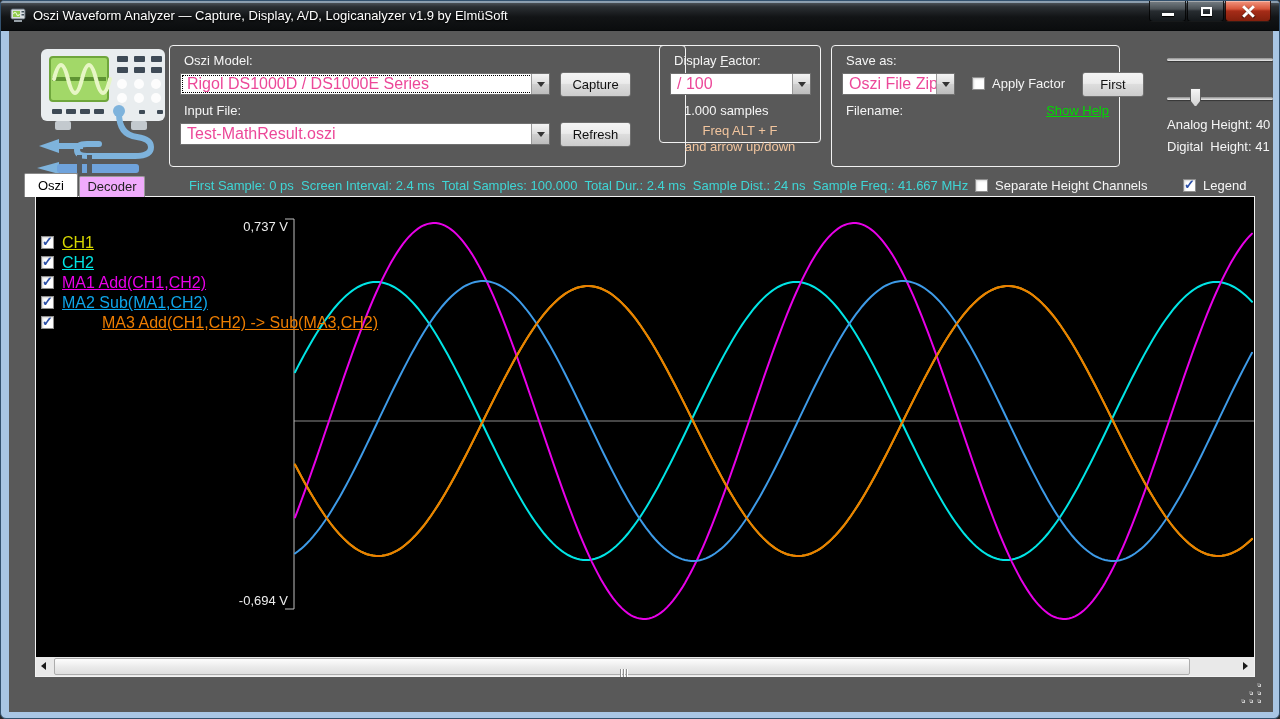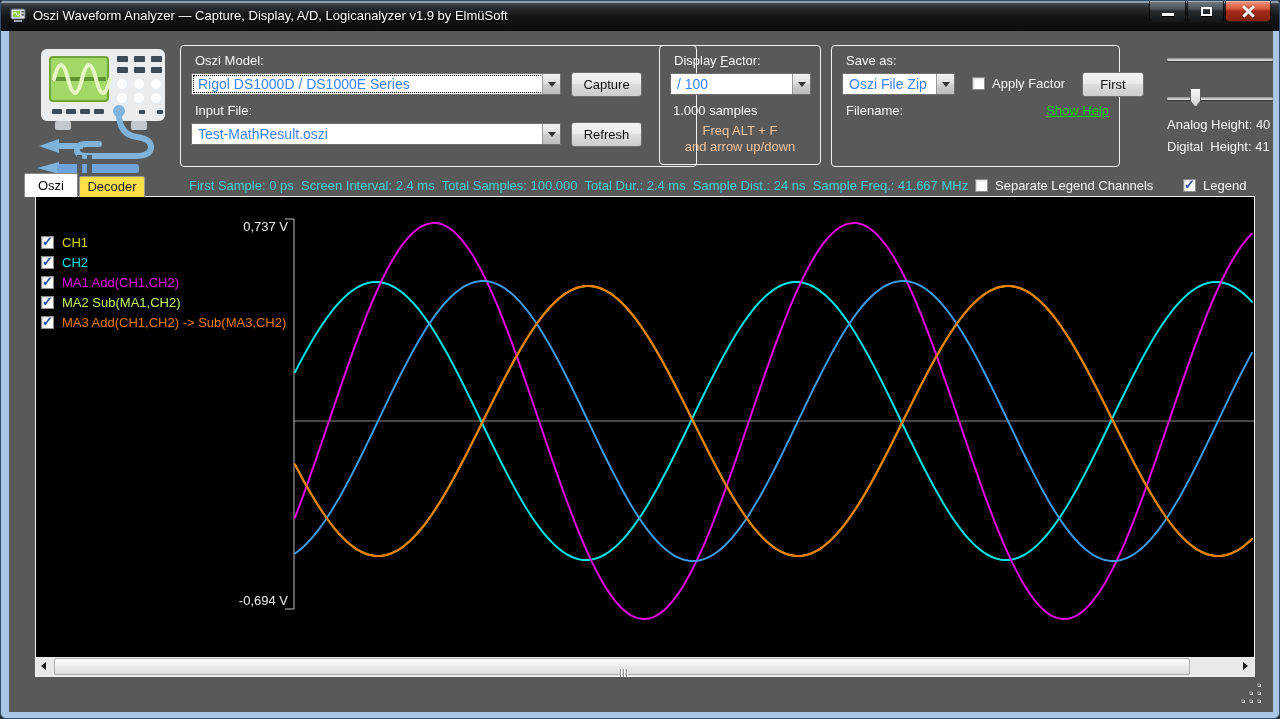--- a/index.html
+++ b/index.html
@@ -52,21 +52,21 @@
     background:#595959; overflow:hidden;
   }
 
   .grp {
     position:absolute; border:1px solid #F2F2F2; border-radius:4px;
   }
   .lbl { position:absolute; color:#FposF; color:#F5F5F5; font-size:13px; white-space:pre; }
 
   
   .combo { position:absolute; height:22px; background:#fff; border:1px solid #707070; }
-  .combo-text { position:absolute; left:6px; top:0; line-height:20px; font-size:14px; color:#3b82f6; white-space:nowrap; }
+  .combo-text { position:absolute; left:6px; top:0; line-height:20px; font-size:16px; color:#ec4899; white-space:nowrap; }
   .combo-btn { position:absolute; right:0; top:0; width:18px; height:100%;
     background:linear-gradient(180deg,#F4F4F4,#DCDCDC 50%,#CFCFCF 50%,#BDBDBD);
     border-left:1px solid #999; }
   .combo-arrow { position:absolute; left:5px; top:8px; width:0; height:0;
     border-left:4px solid transparent; border-right:4px solid transparent; border-top:5px solid #333; }
   .combo.focused { outline:1px dotted #000; outline-offset:-3px; }
 
   
   .btn { position:absolute; height:25px;
     background:linear-gradient(180deg,#F4F4F4,#EBEBEB 45%,#DDDDDD 50%,#CCCCCC);
@@ -90,35 +90,35 @@
     background:linear-gradient(180deg,#8F8F8F,#EDEDED); box-shadow:0 1px 1px rgba(0,0,0,.4); }
   .slider-thumb { position:absolute; width:11px; height:19px;
     background:linear-gradient(180deg,#F6F6F6,#D2D2D2);
     border:1px solid #5F5F5F;
     clip-path: polygon(0 0, 100% 0, 100% 62%, 50% 100%, 0 62%); }
 
   
   .tab { position:absolute; font-size:13px; text-align:center; }
   .tab.active { background:#fff; color:#000; border:1px solid #8A8A8A; border-bottom:none;
     border-radius:2px 2px 0 0; z-index:3; line-height:24px; }
-  .tab.inactive { background:#fde047; color:#222; border:1px solid #9A9A9A; border-bottom:none;
+  .tab.inactive { background:#f0abfc; color:#222; border:1px solid #9A9A9A; border-bottom:none;
     border-radius:2px 2px 0 0; line-height:20px; z-index:2; }
   .statusline { position:absolute; color:#3FD6D6; font-size:13px; white-space:pre; }
   .cb-label { position:absolute; color:#F5F5F5; font-size:13px; white-space:nowrap; }
 
   
   .tabpanel { position:absolute; left:26px; top:165px; width:1220px; height:481px;
     background:#000; border:1px solid #F2F2F2; z-index:1; }
   .chart-svg { position:absolute; left:0; top:0; }
   svg text { font-family:"Liberation Sans",sans-serif; }
 
   .chart-legend { position:absolute; left:5px; top:36px; }
   .legend-row { position:relative; height:20px; white-space:nowrap; }
   .legend-cb { position:relative; display:inline-block; vertical-align:middle; margin-right:8px; }
-  .legend-label { font-size:13px; vertical-align:middle; }
+  .legend-label { font-size:16px; vertical-align:middle;text-decoration:underline; }
 
   
   .hscroll { position:absolute; left:0; bottom:0; width:1218px; height:19px; background:#E9E9E9; }
   .scroll-arrow { position:absolute; top:0; width:17px; height:19px; background:#E9E9E9; }
   .scroll-arrow .tri-left { position:absolute; left:5px; top:5px; width:0; height:0;
     border-top:4px solid transparent; border-bottom:4px solid transparent; border-right:5px solid #1A1A1A; }
   .scroll-arrow .tri-right { position:absolute; left:6px; top:5px; width:0; height:0;
     border-top:4px solid transparent; border-bottom:4px solid transparent; border-left:5px solid #1A1A1A; }
   .scroll-thumb { position:absolute; left:18px; top:1px; width:1136px; height:17px;
     background:linear-gradient(180deg,#FDFDFD,#EAEAEA 55%,#DEDEDE);
@@ -193,48 +193,48 @@
       <circle cx="100" cy="68" r="6" fill="#7EB3DC"></circle>
       <path d="M100 70 q0 22 18 24 q14 2 14 10 q0 9 -16 9 L68 113 q-10 0 -10 -6 q0 -6 10 -6 l12 0" fill="none" stroke="#7EB3DC" stroke-width="6" stroke-linecap="round"></path>
       <polygon points="18,125 40,119 40,131" fill="#7EB3DC"></polygon>
       <rect x="38" y="121" width="82" height="9" rx="3" fill="#6FA3DC"></rect>
       <rect x="58" y="112" width="5" height="20" fill="#555B61"></rect>
       <rect x="68" y="112" width="5" height="20" fill="#555B61"></rect>
       <polygon points="20,103 40,96 40,110" fill="#7EB3DC"></polygon>
       <rect x="38" y="100" width="26" height="6" fill="#7EB3DC"></rect>
     </svg>
 
-    <div class="grp" style="left:171px;top:14px;width:517px;height:122px">
+    <div class="grp" style="left:160px;top:14px;width:517px;height:122px">
       <div class="lbl" style="left:14px;top:7px">Oszi Model:</div>
       <div class="combo focused" style="left:10px;top:27px;width:370px">
         <span class="combo-text">Rigol DS1000D / DS1000E Series</span>
         <span class="combo-btn">
             <span class="combo-arrow"></span>
           </span>
       </div>
       <div class="btn" style="left:390px;top:26px;width:71px">Capture</div>
       <div class="lbl" style="left:14px;top:57px">Input File:</div>
       <div class="combo" style="left:10px;top:77px;width:370px">
         <span class="combo-text">Test-MathResult.oszi</span>
         <span class="combo-btn">
             <span class="combo-arrow"></span>
           </span>
       </div>
       <div class="btn" style="left:390px;top:76px;width:71px">Refresh</div>
     </div>
 
-    <div class="grp" style="left:650px;top:14px;width:162px;height:120px">
+    <div class="grp" style="left:650px;top:14px;width:162px;height:98px">
       <div class="lbl" style="left:14px;top:7px"><span>Display </span><span style="text-decoration:underline">F</span><span>actor:</span></div>
       <div class="combo" style="left:10px;top:27px;width:141px">
         <span class="combo-text">/ 100</span>
         <span class="combo-btn">
             <span class="combo-arrow"></span>
           </span>
       </div>
-      <div class="lbl" style="left:13px;top:57px">1.000 samples</div>
+      <div class="lbl" style="left:24px;top:57px">1.000 samples</div>
       <div class="hint" style="top:77px">Freq ALT + F</div>
       <div class="hint" style="top:93px">and arrow up/down</div>
     </div>
 
     <div class="grp" style="left:822px;top:14px;width:289px;height:122px">
       <div class="lbl" style="left:14px;top:7px">Save as:</div>
       <div class="combo" style="left:10px;top:27px;width:113px">
         <span class="combo-text">Oszi File Zip</span>
         <span class="combo-btn">
             <span class="combo-arrow"></span>
@@ -250,21 +250,21 @@
     <div class="slider-track" style="left:1158px;top:27px;width:106px"></div>
     <div class="slider-track" style="left:1158px;top:66px;width:106px"></div>
     <div class="slider-thumb" style="left:1181px;top:57px"></div>
     <div class="lbl" style="left:1158px;top:86px">Analog Height: 40</div>
     <div class="lbl" style="left:1158px;top:108px">Digital  Height: 41</div>
 
     <div class="tab active" style="left:15px;top:142px;width:54px;height:24px">Oszi</div>
     <div class="tab inactive" style="left:70px;top:145px;width:66px;height:21px">Decoder</div>
     <div class="statusline" style="left:180px;top:147px">First Sample: 0 ps  Screen Interval: 2.4 ms  Total Samples: 100.000  Total Dur.: 2.4 ms  Sample Dist.: 24 ns  Sample Freq.: 41.667 MHz</div>
     <span class="win-checkbox" style="left:966px;top:148px"></span>
-    <div class="cb-label" style="left:986px;top:147px">Separate Legend Channels</div>
+    <div class="cb-label" style="left:986px;top:147px">Separate Height Channels</div>
     <span class="win-checkbox checked" style="left:1174px;top:148px"></span>
     <div class="cb-label" style="left:1194px;top:147px">Legend</div>
 
     <div class="tabpanel">
       <svg id="wave-svg" class="chart-svg" width="1218" height="460" viewBox="0 0 1218 460">
         <line x1="258" y1="224" x2="1218" y2="224" stroke="#8C8C8C" stroke-width="1"></line>
         <line x1="258" y1="22" x2="258" y2="412" stroke="#BFBFBF" stroke-width="1"></line>
         <line x1="249" y1="22" x2="258" y2="22" stroke="#BFBFBF" stroke-width="1"></line>
         <line x1="249" y1="412" x2="258" y2="412" stroke="#BFBFBF" stroke-width="1"></line>
         <text x="252" y="34" text-anchor="end" font-size="13" fill="#EDEDED">0,737 V</text>
@@ -274,22 +274,22 @@
             <polyline points="259,175.2 262,169.4 265,163.7 268,158.1 271,152.7 274,147.4 277,142.3 280,137.3 283,132.5 286,127.9 289,123.5 292,119.3 295,115.3 298,111.5 301,108.0 304,104.7 307,101.6 310,98.8 313,96.2 316,93.9 319,91.8 322,90.0 325,88.5 328,87.2 331,86.3 334,85.6 337,85.1 340,85.0 343,85.1 346,85.6 349,86.3 352,87.2 355,88.5 358,90.0 361,91.8 364,93.9 367,96.2 370,98.8 373,101.6 376,104.7 379,108.0 382,111.5 385,115.3 388,119.3 391,123.5 394,127.9 397,132.5 400,137.3 403,142.3 406,147.4 409,152.7 412,158.1 415,163.7 418,169.4 421,175.2 424,181.0 427,187.0 430,193.1 433,199.2 436,205.3 439,211.5 442,217.8 445,224.0 448,230.2 451,236.5 454,242.7 457,248.8 460,254.9 463,261.0 466,267.0 469,272.8 472,278.6 475,284.3 478,289.9 481,295.3 484,300.6 487,305.7 490,310.7 493,315.5 496,320.1 499,324.5 502,328.7 505,332.7 508,336.5 511,340.0 514,343.3 517,346.4 520,349.2 523,351.8 526,354.1 529,356.2 532,358.0 535,359.5 538,360.8 541,361.7 544,362.4 547,362.9 550,363.0 553,362.9 556,362.4 559,361.7 562,360.8 565,359.5 568,358.0 571,356.2 574,354.1 577,351.8 580,349.2 583,346.4 586,343.3 589,340.0 592,336.5 595,332.7 598,328.7 601,324.5 604,320.1 607,315.5 610,310.7 613,305.7 616,300.6 619,295.3 622,289.9 625,284.3 628,278.6 631,272.8 634,267.0 637,261.0 640,254.9 643,248.8 646,242.7 649,236.5 652,230.2 655,224.0 658,217.8 661,211.5 664,205.3 667,199.2 670,193.1 673,187.0 676,181.0 679,175.2 682,169.4 685,163.7 688,158.1 691,152.7 694,147.4 697,142.3 700,137.3 703,132.5 706,127.9 709,123.5 712,119.3 715,115.3 718,111.5 721,108.0 724,104.7 727,101.6 730,98.8 733,96.2 736,93.9 739,91.8 742,90.0 745,88.5 748,87.2 751,86.3 754,85.6 757,85.1 760,85.0 763,85.1 766,85.6 769,86.3 772,87.2 775,88.5 778,90.0 781,91.8 784,93.9 787,96.2 790,98.8 793,101.6 796,104.7 799,108.0 802,111.5 805,115.3 808,119.3 811,123.5 814,127.9 817,132.5 820,137.3 823,142.3 826,147.4 829,152.7 832,158.1 835,163.7 838,169.4 841,175.2 844,181.0 847,187.0 850,193.1 853,199.2 856,205.3 859,211.5 862,217.8 865,224.0 868,230.2 871,236.5 874,242.7 877,248.8 880,254.9 883,261.0 886,267.0 889,272.8 892,278.6 895,284.3 898,289.9 901,295.3 904,300.6 907,305.7 910,310.7 913,315.5 916,320.1 919,324.5 922,328.7 925,332.7 928,336.5 931,340.0 934,343.3 937,346.4 940,349.2 943,351.8 946,354.1 949,356.2 952,358.0 955,359.5 958,360.8 961,361.7 964,362.4 967,362.9 970,363.0 973,362.9 976,362.4 979,361.7 982,360.8 985,359.5 988,358.0 991,356.2 994,354.1 997,351.8 1000,349.2 1003,346.4 1006,343.3 1009,340.0 1012,336.5 1015,332.7 1018,328.7 1021,324.5 1024,320.1 1027,315.5 1030,310.7 1033,305.7 1036,300.6 1039,295.3 1042,289.9 1045,284.3 1048,278.6 1051,272.8 1054,267.0 1057,261.0 1060,254.9 1063,248.8 1066,242.7 1069,236.5 1072,230.2 1075,224.0 1078,217.8 1081,211.5 1084,205.3 1087,199.2 1090,193.1 1093,187.0 1096,181.0 1099,175.2 1102,169.4 1105,163.7 1108,158.1 1111,152.7 1114,147.4 1117,142.3 1120,137.3 1123,132.5 1126,127.9 1129,123.5 1132,119.3 1135,115.3 1138,111.5 1141,108.0 1144,104.7 1147,101.6 1150,98.8 1153,96.2 1156,93.9 1159,91.8 1162,90.0 1165,88.5 1168,87.2 1171,86.3 1174,85.6 1177,85.1 1180,85.0 1183,85.1 1186,85.6 1189,86.3 1192,87.2 1195,88.5 1198,90.0 1201,91.8 1204,93.9 1207,96.2 1210,98.8 1213,101.6 1216,104.7" fill="none" stroke="#00E5E5" stroke-width="2" stroke-linecap="round"></polyline>
             <polyline points="259,320.4 262,312.6 265,304.5 268,296.3 271,288.0 274,279.5 277,270.9 280,262.3 283,253.5 286,244.7 289,235.8 292,227.0 295,218.1 298,209.2 301,200.4 304,191.6 307,182.8 310,174.2 313,165.6 316,157.2 319,148.9 322,140.8 325,132.8 328,125.0 331,117.4 334,110.0 337,102.9 340,96.0 343,89.3 346,82.9 349,76.9 352,71.1 355,65.6 358,60.4 361,55.6 364,51.1 367,46.9 370,43.1 373,39.7 376,36.6 379,33.9 382,31.6 385,29.7 388,28.2 391,27.1 394,26.4 397,26.0 400,26.1 403,26.6 406,27.4 409,28.7 412,30.3 415,32.4 418,34.8 421,37.6 424,40.8 427,44.3 430,48.3 433,52.5 436,57.1 439,62.1 442,67.4 445,73.0 448,78.9 451,85.0 454,91.5 457,98.2 460,105.2 463,112.5 466,119.9 469,127.6 472,135.4 475,143.5 478,151.7 481,160.0 484,168.5 487,177.1 490,185.7 493,194.5 496,203.3 499,212.2 502,221.0 505,229.9 508,238.8 511,247.6 514,256.4 517,265.2 520,273.8 523,282.4 526,290.8 529,299.1 532,307.2 535,315.2 538,323.0 541,330.6 544,338.0 547,345.1 550,352.0 553,358.7 556,365.1 559,371.1 562,376.9 565,382.4 568,387.6 571,392.4 574,396.9 577,401.1 580,404.9 583,408.3 586,411.4 589,414.1 592,416.4 595,418.3 598,419.8 601,420.9 604,421.6 607,422.0 610,421.9 613,421.4 616,420.6 619,419.3 622,417.7 625,415.6 628,413.2 631,410.4 634,407.2 637,403.7 640,399.7 643,395.5 646,390.9 649,385.9 652,380.6 655,375.0 658,369.1 661,363.0 664,356.5 667,349.8 670,342.8 673,335.5 676,328.1 679,320.4 682,312.6 685,304.5 688,296.3 691,288.0 694,279.5 697,270.9 700,262.3 703,253.5 706,244.7 709,235.8 712,227.0 715,218.1 718,209.2 721,200.4 724,191.6 727,182.8 730,174.2 733,165.6 736,157.2 739,148.9 742,140.8 745,132.8 748,125.0 751,117.4 754,110.0 757,102.9 760,96.0 763,89.3 766,82.9 769,76.9 772,71.1 775,65.6 778,60.4 781,55.6 784,51.1 787,46.9 790,43.1 793,39.7 796,36.6 799,33.9 802,31.6 805,29.7 808,28.2 811,27.1 814,26.4 817,26.0 820,26.1 823,26.6 826,27.4 829,28.7 832,30.3 835,32.4 838,34.8 841,37.6 844,40.8 847,44.3 850,48.3 853,52.5 856,57.1 859,62.1 862,67.4 865,73.0 868,78.9 871,85.0 874,91.5 877,98.2 880,105.2 883,112.5 886,119.9 889,127.6 892,135.4 895,143.5 898,151.7 901,160.0 904,168.5 907,177.1 910,185.7 913,194.5 916,203.3 919,212.2 922,221.0 925,229.9 928,238.8 931,247.6 934,256.4 937,265.2 940,273.8 943,282.4 946,290.8 949,299.1 952,307.2 955,315.2 958,323.0 961,330.6 964,338.0 967,345.1 970,352.0 973,358.7 976,365.1 979,371.1 982,376.9 985,382.4 988,387.6 991,392.4 994,396.9 997,401.1 1000,404.9 1003,408.3 1006,411.4 1009,414.1 1012,416.4 1015,418.3 1018,419.8 1021,420.9 1024,421.6 1027,422.0 1030,421.9 1033,421.4 1036,420.6 1039,419.3 1042,417.7 1045,415.6 1048,413.2 1051,410.4 1054,407.2 1057,403.7 1060,399.7 1063,395.5 1066,390.9 1069,385.9 1072,380.6 1075,375.0 1078,369.1 1081,363.0 1084,356.5 1087,349.8 1090,342.8 1093,335.5 1096,328.1 1099,320.4 1102,312.6 1105,304.5 1108,296.3 1111,288.0 1114,279.5 1117,270.9 1120,262.3 1123,253.5 1126,244.7 1129,235.8 1132,227.0 1135,218.1 1138,209.2 1141,200.4 1144,191.6 1147,182.8 1150,174.2 1153,165.6 1156,157.2 1159,148.9 1162,140.8 1165,132.8 1168,125.0 1171,117.4 1174,110.0 1177,102.9 1180,96.0 1183,89.3 1186,82.9 1189,76.9 1192,71.1 1195,65.6 1198,60.4 1201,55.6 1204,51.1 1207,46.9 1210,43.1 1213,39.7 1216,36.6" fill="none" stroke="#E800E8" stroke-width="2" stroke-linecap="round"></polyline>
             <polyline points="259,356.5 262,354.3 265,351.9 268,349.2 271,346.3 274,343.1 277,339.7 280,336.0 283,332.1 286,328.0 289,323.7 292,319.2 295,314.5 298,309.6 301,304.6 304,299.4 307,294.0 310,288.5 313,282.9 316,277.1 319,271.2 322,265.3 325,259.2 328,253.1 331,246.9 334,240.7 337,234.5 340,228.2 343,221.9 346,215.6 349,209.4 352,203.1 355,196.9 358,190.8 361,184.7 364,178.8 367,172.9 370,167.1 373,161.4 376,155.8 379,150.4 382,145.1 385,140.0 388,135.1 391,130.3 394,125.7 397,121.4 400,117.2 403,113.3 406,109.5 409,106.0 412,102.8 415,99.7 418,97.0 421,94.5 424,92.2 427,90.2 430,88.5 433,87.1 436,85.9 439,85.0 442,84.4 445,84.1 448,84.0 451,84.3 454,84.8 457,85.6 460,86.6 463,88.0 466,89.6 469,91.5 472,93.7 475,96.1 478,98.8 481,101.7 484,104.9 487,108.3 490,112.0 493,115.9 496,120.0 499,124.3 502,128.8 505,133.5 508,138.4 511,143.4 514,148.6 517,154.0 520,159.5 523,165.1 526,170.9 529,176.8 532,182.7 535,188.8 538,194.9 541,201.1 544,207.3 547,213.5 550,219.8 553,226.1 556,232.4 559,238.6 562,244.9 565,251.1 568,257.2 571,263.3 574,269.2 577,275.1 580,280.9 583,286.6 586,292.2 589,297.6 592,302.9 595,308.0 598,312.9 601,317.7 604,322.3 607,326.6 610,330.8 613,334.7 616,338.5 619,342.0 622,345.2 625,348.3 628,351.0 631,353.5 634,355.8 637,357.8 640,359.5 643,360.9 646,362.1 649,363.0 652,363.6 655,363.9 658,364.0 661,363.7 664,363.2 667,362.4 670,361.4 673,360.0 676,358.4 679,356.5 682,354.3 685,351.9 688,349.2 691,346.3 694,343.1 697,339.7 700,336.0 703,332.1 706,328.0 709,323.7 712,319.2 715,314.5 718,309.6 721,304.6 724,299.4 727,294.0 730,288.5 733,282.9 736,277.1 739,271.2 742,265.3 745,259.2 748,253.1 751,246.9 754,240.7 757,234.5 760,228.2 763,221.9 766,215.6 769,209.4 772,203.1 775,196.9 778,190.8 781,184.7 784,178.8 787,172.9 790,167.1 793,161.4 796,155.8 799,150.4 802,145.1 805,140.0 808,135.1 811,130.3 814,125.7 817,121.4 820,117.2 823,113.3 826,109.5 829,106.0 832,102.8 835,99.7 838,97.0 841,94.5 844,92.2 847,90.2 850,88.5 853,87.1 856,85.9 859,85.0 862,84.4 865,84.1 868,84.0 871,84.3 874,84.8 877,85.6 880,86.6 883,88.0 886,89.6 889,91.5 892,93.7 895,96.1 898,98.8 901,101.7 904,104.9 907,108.3 910,112.0 913,115.9 916,120.0 919,124.3 922,128.8 925,133.5 928,138.4 931,143.4 934,148.6 937,154.0 940,159.5 943,165.1 946,170.9 949,176.8 952,182.7 955,188.8 958,194.9 961,201.1 964,207.3 967,213.5 970,219.8 973,226.1 976,232.4 979,238.6 982,244.9 985,251.1 988,257.2 991,263.3 994,269.2 997,275.1 1000,280.9 1003,286.6 1006,292.2 1009,297.6 1012,302.9 1015,308.0 1018,312.9 1021,317.7 1024,322.3 1027,326.6 1030,330.8 1033,334.7 1036,338.5 1039,342.0 1042,345.2 1045,348.3 1048,351.0 1051,353.5 1054,355.8 1057,357.8 1060,359.5 1063,360.9 1066,362.1 1069,363.0 1072,363.6 1075,363.9 1078,364.0 1081,363.7 1084,363.2 1087,362.4 1090,361.4 1093,360.0 1096,358.4 1099,356.5 1102,354.3 1105,351.9 1108,349.2 1111,346.3 1114,343.1 1117,339.7 1120,336.0 1123,332.1 1126,328.0 1129,323.7 1132,319.2 1135,314.5 1138,309.6 1141,304.6 1144,299.4 1147,294.0 1150,288.5 1153,282.9 1156,277.1 1159,271.2 1162,265.3 1165,259.2 1168,253.1 1171,246.9 1174,240.7 1177,234.5 1180,228.2 1183,221.9 1186,215.6 1189,209.4 1192,203.1 1195,196.9 1198,190.8 1201,184.7 1204,178.8 1207,172.9 1210,167.1 1213,161.4 1216,155.8" fill="none" stroke="#3E9BE8" stroke-width="2" stroke-linecap="round"></polyline>
             <polyline points="259,267.6 262,273.3 265,278.9 268,284.4 271,289.7 274,295.0 277,300.0 280,305.0 283,309.7 286,314.3 289,318.7 292,323.0 295,327.0 298,330.8 301,334.4 304,337.8 307,340.9 310,343.8 313,346.5 316,348.9 319,351.1 322,353.0 325,354.7 328,356.0 331,357.2 334,358.0 337,358.6 340,358.9 343,359.0 346,358.8 349,358.3 352,357.5 355,356.5 358,355.2 361,353.6 364,351.8 367,349.7 370,347.3 373,344.7 376,341.9 379,338.8 382,335.5 385,332.0 388,328.3 391,324.3 394,320.2 397,315.8 400,311.3 403,306.6 406,301.7 409,296.7 412,291.5 415,286.2 418,280.7 421,275.2 424,269.5 427,263.8 430,258.0 433,252.1 436,246.1 439,240.1 442,234.1 445,228.0 448,222.0 451,215.9 454,209.9 457,203.9 460,197.9 463,192.0 466,186.1 469,180.4 472,174.7 475,169.1 478,163.6 481,158.3 484,153.0 487,148.0 490,143.0 493,138.3 496,133.7 499,129.3 502,125.0 505,121.0 508,117.2 511,113.6 514,110.2 517,107.1 520,104.2 523,101.5 526,99.1 529,96.9 532,95.0 535,93.3 538,92.0 541,90.8 544,90.0 547,89.4 550,89.1 553,89.0 556,89.2 559,89.7 562,90.5 565,91.5 568,92.8 571,94.4 574,96.2 577,98.3 580,100.7 583,103.3 586,106.1 589,109.2 592,112.5 595,116.0 598,119.7 601,123.7 604,127.8 607,132.2 610,136.7 613,141.4 616,146.3 619,151.3 622,156.5 625,161.8 628,167.3 631,172.8 634,178.5 637,184.2 640,190.0 643,195.9 646,201.9 649,207.9 652,213.9 655,220.0 658,226.0 661,232.1 664,238.1 667,244.1 670,250.1 673,256.0 676,261.9 679,267.6 682,273.3 685,278.9 688,284.4 691,289.7 694,295.0 697,300.0 700,305.0 703,309.7 706,314.3 709,318.7 712,323.0 715,327.0 718,330.8 721,334.4 724,337.8 727,340.9 730,343.8 733,346.5 736,348.9 739,351.1 742,353.0 745,354.7 748,356.0 751,357.2 754,358.0 757,358.6 760,358.9 763,359.0 766,358.8 769,358.3 772,357.5 775,356.5 778,355.2 781,353.6 784,351.8 787,349.7 790,347.3 793,344.7 796,341.9 799,338.8 802,335.5 805,332.0 808,328.3 811,324.3 814,320.2 817,315.8 820,311.3 823,306.6 826,301.7 829,296.7 832,291.5 835,286.2 838,280.7 841,275.2 844,269.5 847,263.8 850,258.0 853,252.1 856,246.1 859,240.1 862,234.1 865,228.0 868,222.0 871,215.9 874,209.9 877,203.9 880,197.9 883,192.0 886,186.1 889,180.4 892,174.7 895,169.1 898,163.6 901,158.3 904,153.0 907,148.0 910,143.0 913,138.3 916,133.7 919,129.3 922,125.0 925,121.0 928,117.2 931,113.6 934,110.2 937,107.1 940,104.2 943,101.5 946,99.1 949,96.9 952,95.0 955,93.3 958,92.0 961,90.8 964,90.0 967,89.4 970,89.1 973,89.0 976,89.2 979,89.7 982,90.5 985,91.5 988,92.8 991,94.4 994,96.2 997,98.3 1000,100.7 1003,103.3 1006,106.1 1009,109.2 1012,112.5 1015,116.0 1018,119.7 1021,123.7 1024,127.8 1027,132.2 1030,136.7 1033,141.4 1036,146.3 1039,151.3 1042,156.5 1045,161.8 1048,167.3 1051,172.8 1054,178.5 1057,184.2 1060,190.0 1063,195.9 1066,201.9 1069,207.9 1072,213.9 1075,220.0 1078,226.0 1081,232.1 1084,238.1 1087,244.1 1090,250.1 1093,256.0 1096,261.9 1099,267.6 1102,273.3 1105,278.9 1108,284.4 1111,289.7 1114,295.0 1117,300.0 1120,305.0 1123,309.7 1126,314.3 1129,318.7 1132,323.0 1135,327.0 1138,330.8 1141,334.4 1144,337.8 1147,340.9 1150,343.8 1153,346.5 1156,348.9 1159,351.1 1162,353.0 1165,354.7 1168,356.0 1171,357.2 1174,358.0 1177,358.6 1180,358.9 1183,359.0 1186,358.8 1189,358.3 1192,357.5 1195,356.5 1198,355.2 1201,353.6 1204,351.8 1207,349.7 1210,347.3 1213,344.7 1216,341.9" fill="none" stroke="#ED7D00" stroke-width="2" stroke-linecap="round"></polyline>
           </g>
       </svg>
       <div class="chart-legend" id="chart-legend">
           <div class="legend-row"><span class="win-checkbox legend-cb checked" style="position: relative;"></span><span class="legend-label" style="color: rgb(214, 214, 0);">CH1</span></div>
           <div class="legend-row"><span class="win-checkbox legend-cb checked" style="position: relative;"></span><span class="legend-label" style="color: rgb(0, 229, 229);">CH2</span></div>
           <div class="legend-row"><span class="win-checkbox legend-cb checked" style="position: relative;"></span><span class="legend-label" style="color: rgb(232, 0, 232);">MA1 Add(CH1,CH2)</span></div>
-          <div class="legend-row"><span class="win-checkbox legend-cb checked" style="position: relative;"></span><span class="legend-label" style="color: #bef264;">MA2 Sub(MA1,CH2)</span></div>
-          <div class="legend-row"><span class="win-checkbox legend-cb checked" style="position: relative;"></span><span class="legend-label" style="color: rgb(237, 125, 0);">MA3 Add(CH1,CH2) -&gt; Sub(MA3,CH2)</span></div>
+          <div class="legend-row"><span class="win-checkbox legend-cb checked" style="position: relative;"></span><span class="legend-label" style="color: #0ea5e9;">MA2 Sub(MA1,CH2)</span></div>
+          <div class="legend-row"><span class="win-checkbox legend-cb checked" style="position: relative;"></span><span class="legend-label" style="color: rgb(237, 125, 0); margin-left: 40px;">MA3 Add(CH1,CH2) -&gt; Sub(MA3,CH2)</span></div>
         </div>
       <div class="hscroll">
         <div class="scroll-arrow" style="left:0">
             <span class="tri-left"></span>
           </div>
         <div class="scroll-thumb">
           <span class="thumb-grip"><span></span><span></span><span></span></span>
         </div>
         <div class="scroll-arrow" style="left:1201px">
             <span class="tri-right"></span>

